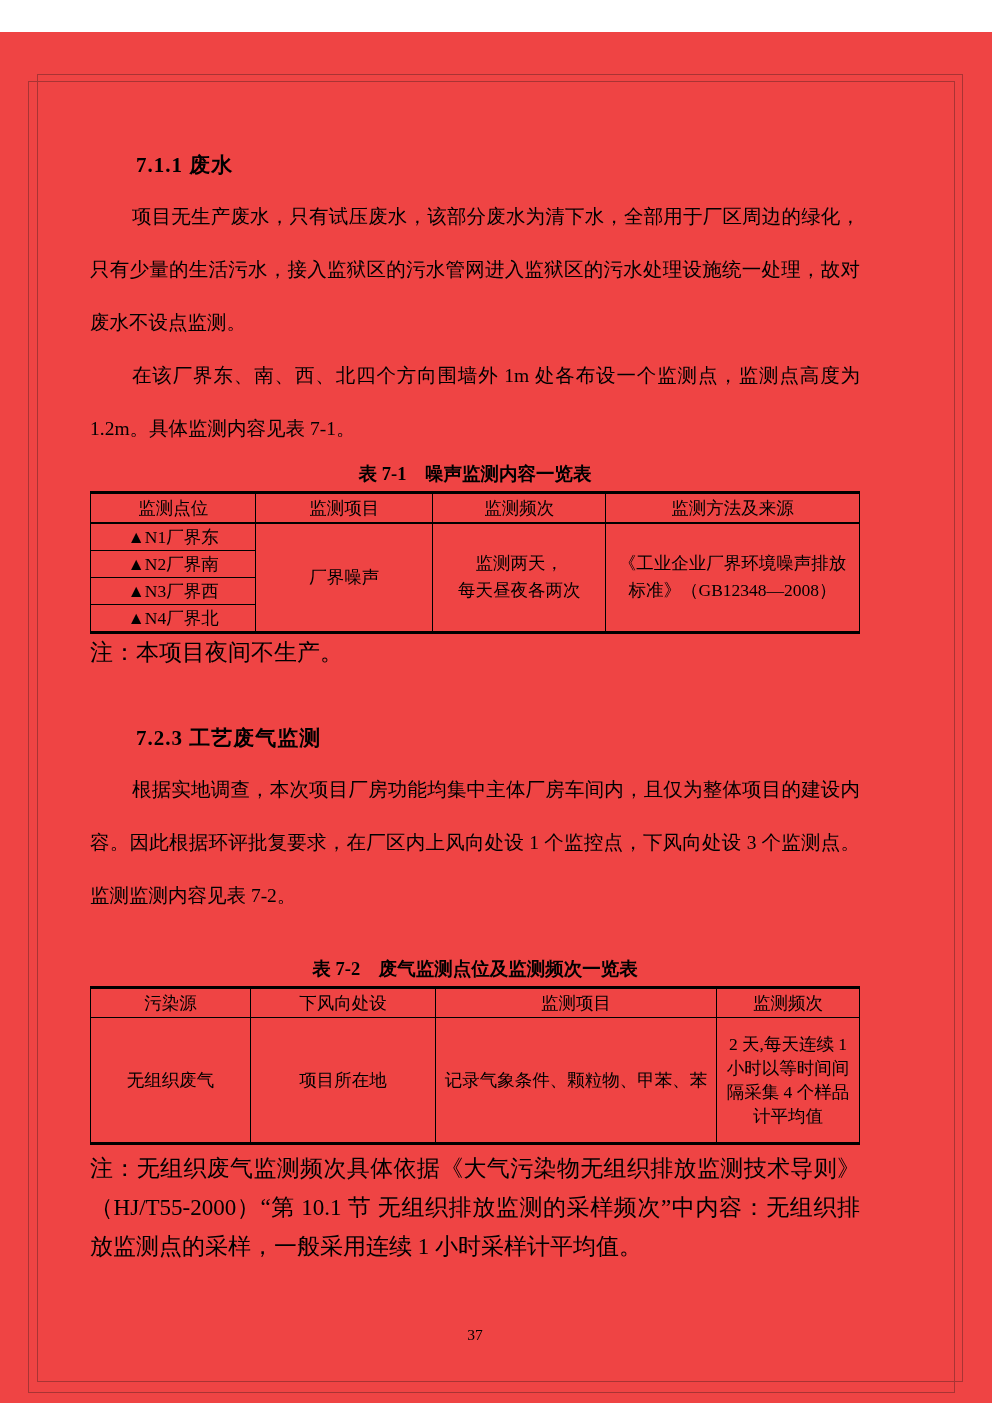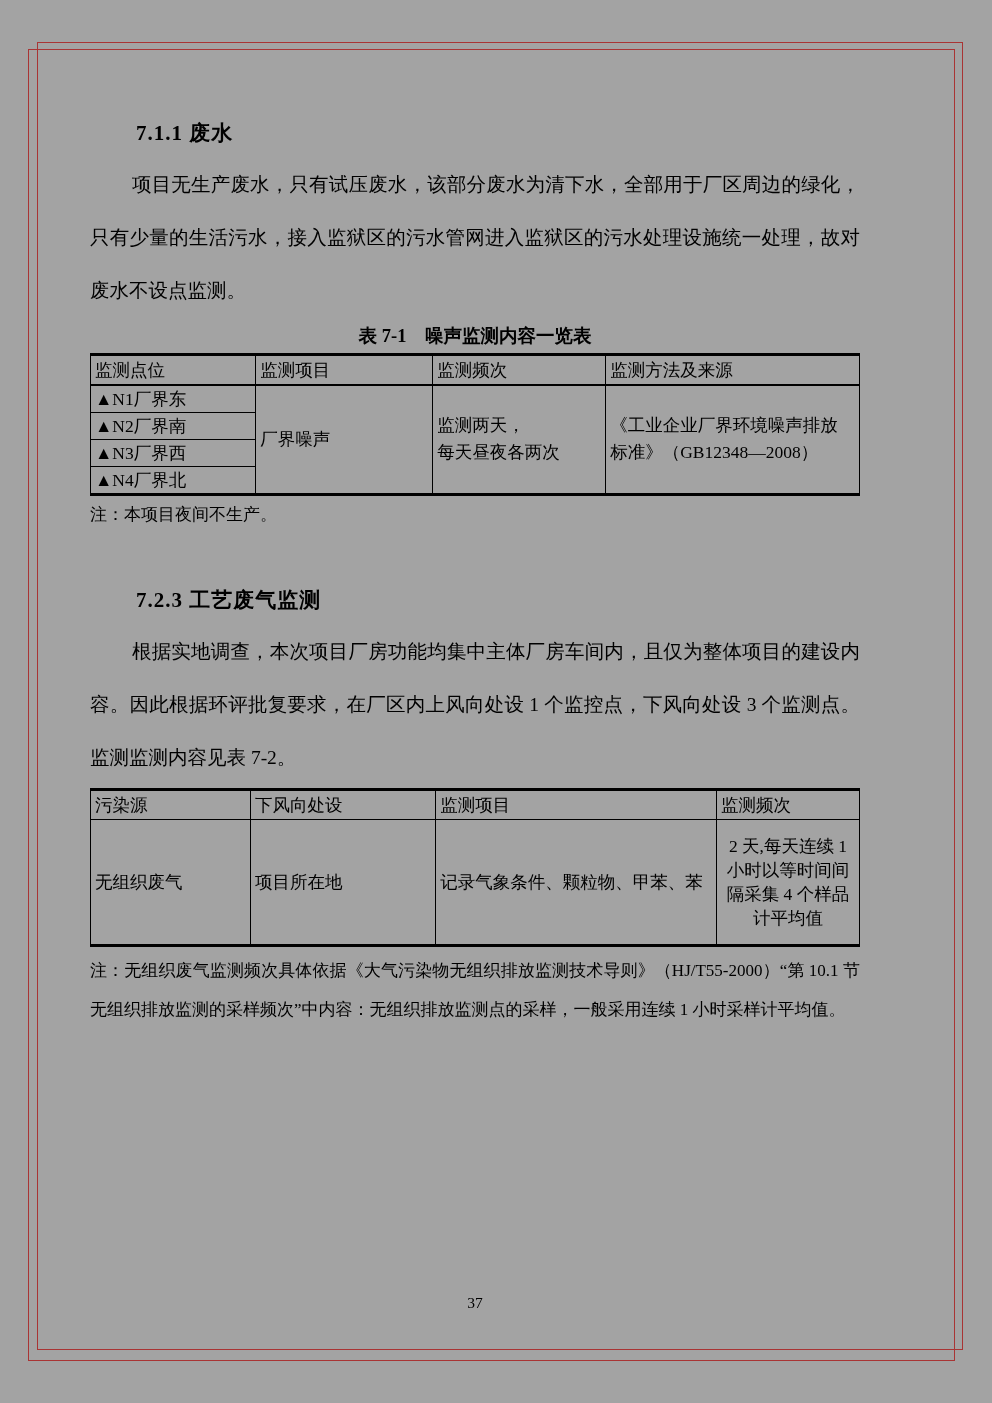--- a/index.html
+++ b/index.html
@@ -4,21 +4,21 @@
 <style>
   * { margin: 0; padding: 0; box-sizing: border-box; }
   html, body { background: #ffffff; }
   body {
     width: 992px; height: 1403px;
     font-family: "Liberation Serif", "DejaVu Serif", serif;
     color: #000;
     position: relative;
     overflow: hidden;
   }
-  .page { position: absolute; inset: 0; background: #a3a3a3; }
+  .page { position: absolute; inset: 0; background: #ef4444; margin-top: 32px; }
 
   
   .frame { position: absolute; border: 1px solid #a93434; pointer-events: none; }
   .frame-a { left: 37px; top: 42px; width: 926px; height: 1308px; }
   .frame-b { left: 28px; top: 49px; width: 927px; height: 1312px; }
 
   .content {
     position: absolute;
     left: 90px; top: 118px;
     width: 770px;
@@ -56,42 +56,42 @@
     width: 100%;
     border-collapse: collapse;
     margin-top: 4px;
     border-top: 3px solid #000;
     border-bottom: 3px solid #000;
     table-layout: fixed;
   }
   .doc-table th, .doc-table td {
     border: 1px solid #000;
     font-weight: normal;
-    text-align: left;
+    text-align: center;
     vertical-align: middle;
     font-size: 17.5px;
     padding: 1px 4px;
   }
   .doc-table th { height: 30px; }
   .t71 .header-row th { border-bottom: 2px solid #000; }
   .t71 td { height: 27px; }
   .t71 col.c1 { width: 21.5%; }
   .t71 col.c2 { width: 23%; }
   .t71 col.c3 { width: 22.5%; }
   .t71 col.c4 { width: 33%; }
   .t72 col.c1 { width: 20.8%; }
   .t72 col.c2 { width: 24.1%; }
   .t72 col.c3 { width: 36.5%; }
   .t72 col.c4 { width: 18.6%; }
   .t72 td.data { height: 100px; }
   .ml { white-space: pre-line; line-height: 27px; }
   .t72 .ml { line-height: 24px; text-align: center; padding: 14px 3px; }
 
   .note {
-    font-size: 17px;
+    font-size: 23px;
     line-height: 24px;
     margin-top: 7px;
     text-align: justify;
   }
   .note-72 { line-height: 39px; margin-top: 4px; }
 
   .page-number {
     position: absolute;
     left: 0; width: 100%;
     top: 1176px;
@@ -104,20 +104,21 @@
 
 <div class="page">
   <div class="frame frame-a"></div>
   <div class="frame frame-b"></div>
 
   <div class="content">
 
     <h2 class="sec h-711">7.1.1 废水</h2>
     <p class="body p-after-h">项目无生产废水，只有试压废水，该部分废水为清下水，全部用于厂区周边的绿化，只有少量的生活污水，接入监狱区的污水管网进入监狱区的污水处理设施统一处理，故对废水不设点监测。</p>
 
+    <p class="body">在该厂界东、南、西、北四个方向围墙外 1m 处各布设一个监测点，监测点高度为 1.2m。具体监测内容见表 7-1。</p>
 
     <div class="tbl-title tt-71">表 7-1　噪声监测内容一览表</div>
     <table class="doc-table t71">
       <colgroup>
           <col class="c1">
           <col class="c2">
           <col class="c3">
           <col class="c4">
         </colgroup>
       <tbody>
@@ -144,20 +145,21 @@
       <tr>
         <td>▲N4厂界北</td>
       </tr>
     </tbody>
       </table>
     <div class="note">注：本项目夜间不生产。</div>
 
     <h2 class="sec h-723">7.2.3 工艺废气监测</h2>
     <p class="body p-after-h">根据实地调查，本次项目厂房功能均集中主体厂房车间内，且仅为整体项目的建设内容。因此根据环评批复要求，在厂区内上风向处设 1 个监控点，下风向处设 3 个监测点。监测监测内容见表 7-2。</p>
 
+    <div class="tbl-title tt-72">表 7-2　废气监测点位及监测频次一览表</div>
     <table class="doc-table t72">
       <colgroup>
           <col class="c1">
           <col class="c2">
           <col class="c3">
           <col class="c4">
         </colgroup>
       <tbody>
           <tr class="header-row">
         <th>污染源</th>

